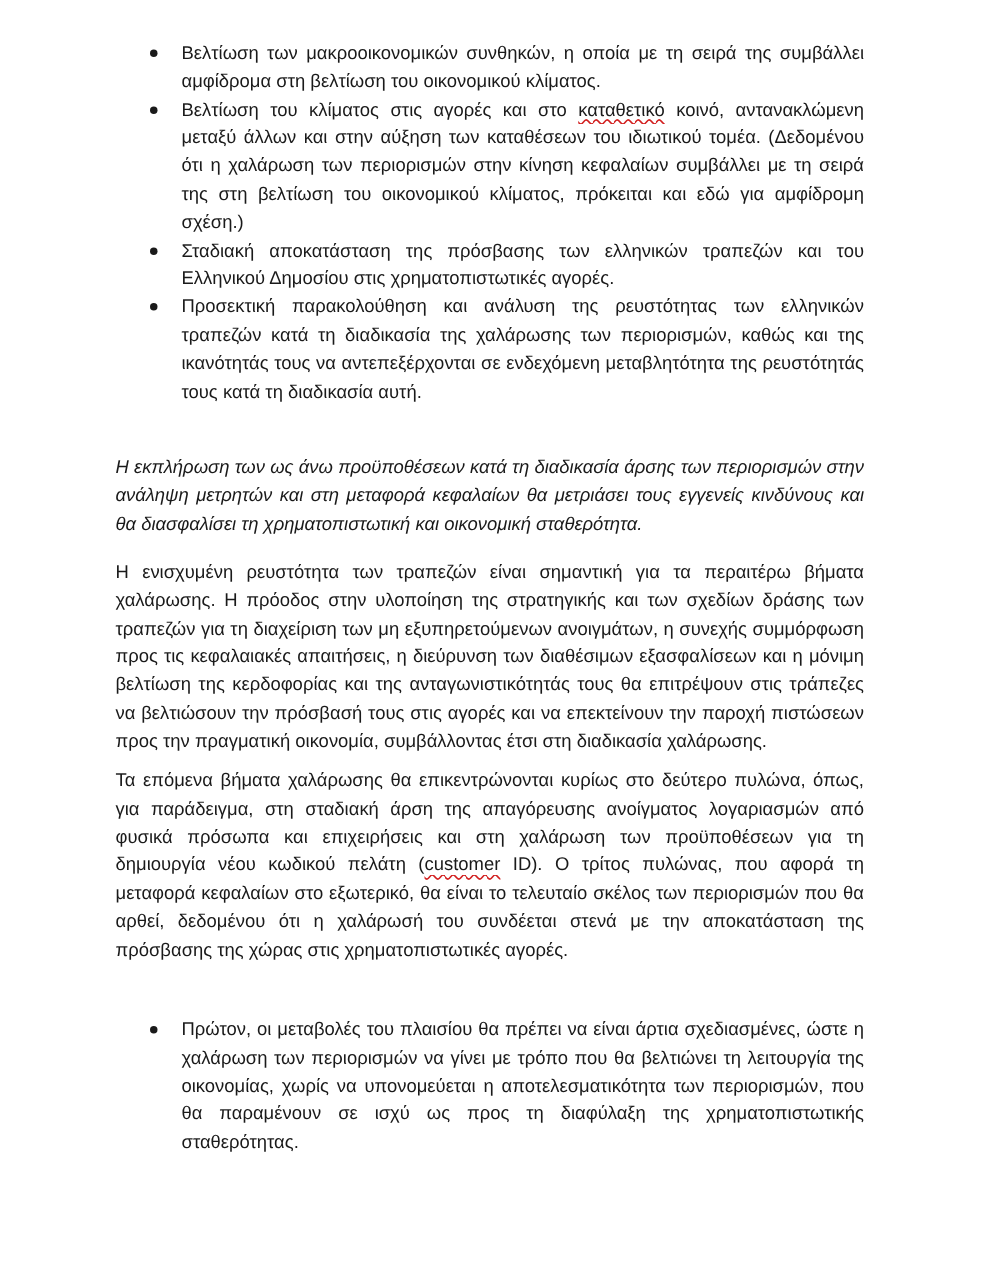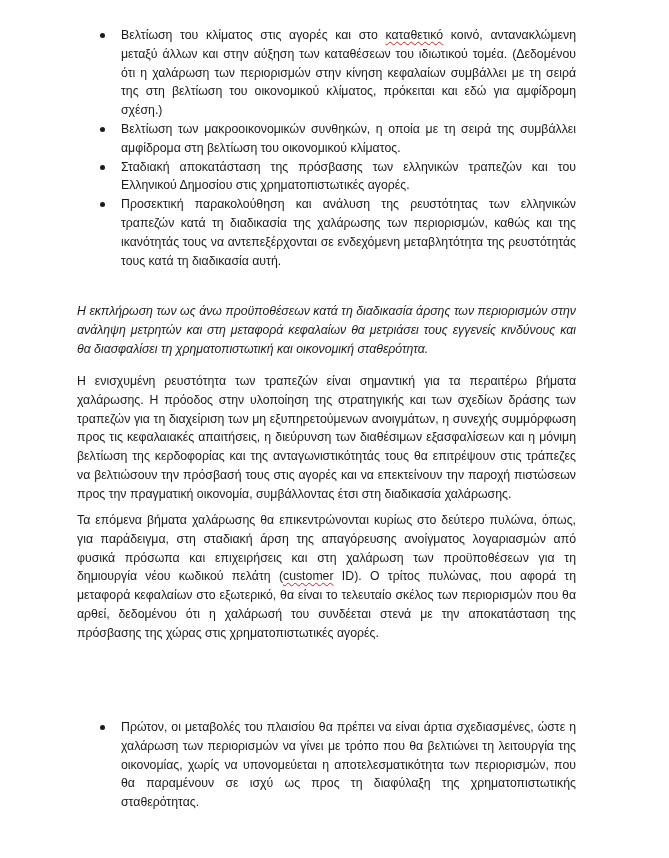--- a/index.html
+++ b/index.html
@@ -15,45 +15,45 @@
   }
   .para { position: absolute; left: 77px; width: 499px; line-height: 18.8px; text-align: justify; margin: 0; }
   .squiggle { text-decoration: underline wavy #d21f1f; text-decoration-thickness: 1px; text-underline-offset: 2px; }
 </style>
 </head>
 <body>
 
 <div class="page">
 
   <ul class="bullets" style="top:26px;">
+    <li style="margin-bottom:0;">
+      <span class="dot"></span>
+      <span>Βελτίωση των μακροοικονομικών συνθηκών, η οποία με τη σειρά της συμβάλλει αμφίδρομα στη βελτίωση του οικονομικού κλίματος.</span>
+    </li>
     <li>
       <span class="dot"></span>
       <span><span>Βελτίωση του κλίματος στις αγορές και στο </span><span class="squiggle">καταθετικό</span><span> κοινό, αντανακλώμενη μεταξύ άλλων και στην αύξηση των καταθέσεων του ιδιωτικού τομέα. (Δεδομένου ότι η χαλάρωση των περιορισμών στην κίνηση κεφαλαίων συμβάλλει με τη σειρά της στη βελτίωση του οικονομικού κλίματος, πρόκειται και εδώ για αμφίδρομη σχέση.)</span></span>
-    </li>
-    <li style="margin-bottom:0;">
-      <span class="dot"></span>
-      <span>Βελτίωση των μακροοικονομικών συνθηκών, η οποία με τη σειρά της συμβάλλει αμφίδρομα στη βελτίωση του οικονομικού κλίματος.</span>
     </li>
     <li>
       <span class="dot"></span>
       <span>Σταδιακή αποκατάσταση της πρόσβασης των ελληνικών τραπεζών και του Ελληνικού Δημοσίου στις χρηματοπιστωτικές αγορές.</span>
     </li>
     <li>
       <span class="dot"></span>
       <span>Προσεκτική παρακολούθηση και ανάλυση της ρευστότητας των ελληνικών τραπεζών κατά τη διαδικασία της χαλάρωσης των περιορισμών, καθώς και της ικανότητάς τους να αντεπεξέρχονται σε ενδεχόμενη μεταβλητότητα της ρευστότητάς τους κατά τη διαδικασία αυτή.</span>
     </li>
   </ul>
 
   <p class="para" style="top:302px;font-style:italic;">Η εκπλήρωση των ως άνω προϋποθέσεων κατά τη διαδικασία άρσης των περιορισμών στην ανάληψη μετρητών και στη μεταφορά κεφαλαίων θα μετριάσει τους εγγενείς κινδύνους και θα διασφαλίσει τη χρηματοπιστωτική και οικονομική σταθερότητα.</p>
 
   <p class="para" style="top:372px;">Η ενισχυμένη ρευστότητα των τραπεζών είναι σημαντική για τα περαιτέρω βήματα χαλάρωσης. Η πρόοδος στην υλοποίηση της στρατηγικής και των σχεδίων δράσης των τραπεζών για τη διαχείριση των μη εξυπηρετούμενων ανοιγμάτων, η συνεχής συμμόρφωση προς τις κεφαλαιακές απαιτήσεις, η διεύρυνση των διαθέσιμων εξασφαλίσεων και η μόνιμη βελτίωση της κερδοφορίας και της ανταγωνιστικότητάς τους θα επιτρέψουν στις τράπεζες να βελτιώσουν την πρόσβασή τους στις αγορές και να επεκτείνουν την παροχή πιστώσεων προς την πραγματική οικονομία, συμβάλλοντας έτσι στη διαδικασία χαλάρωσης.</p>
 
   <p class="para" style="top:511px;"><span>Τα επόμενα βήματα χαλάρωσης θα επικεντρώνονται κυρίως στο δεύτερο πυλώνα, όπως, για παράδειγμα, στη σταδιακή άρση της απαγόρευσης ανοίγματος λογαριασμών από φυσικά πρόσωπα και επιχειρήσεις και στη χαλάρωση των προϋποθέσεων για τη δημιουργία νέου κωδικού πελάτη (</span><span class="squiggle">customer</span><span> ID). Ο τρίτος πυλώνας, που αφορά τη μεταφορά κεφαλαίων στο εξωτερικό, θα είναι το τελευταίο σκέλος των περιορισμών που θα αρθεί, δεδομένου ότι η χαλάρωσή του συνδέεται στενά με την αποκατάσταση της πρόσβασης της χώρας στις χρηματοπιστωτικές αγορές.</span></p>
 
 
-  <ul class="bullets" style="top:718px;">
+  <ul class="bullets" style="top:677px;">
     <li>
       <span class="dot"></span>
       <span>Πρώτον, οι μεταβολές του πλαισίου θα πρέπει να είναι άρτια σχεδιασμένες, ώστε η χαλάρωση των περιορισμών να γίνει με τρόπο που θα βελτιώνει τη λειτουργία της οικονομίας, χωρίς να υπονομεύεται η αποτελεσματικότητα των περιορισμών, που θα παραμένουν σε ισχύ ως προς τη διαφύλαξη της χρηματοπιστωτικής σταθερότητας.</span>
     </li>
   </ul>
 
 </div>
 
 </body></html>

